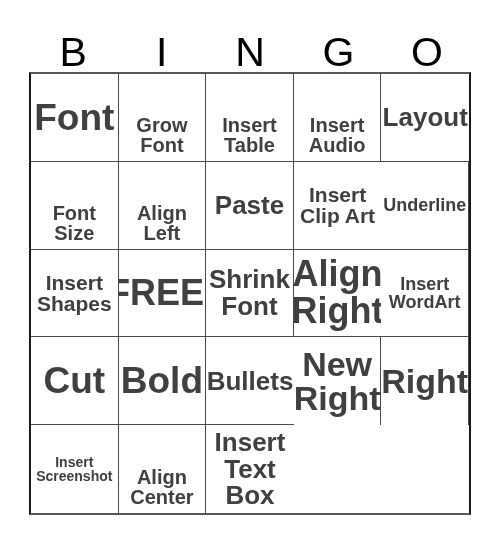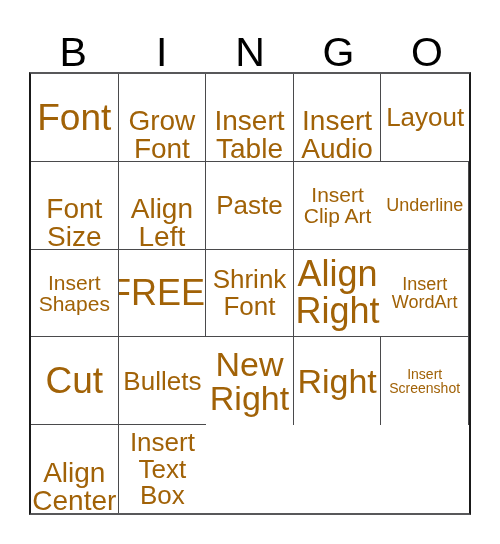--- a/index.html
+++ b/index.html
@@ -74,30 +74,30 @@
     padding: 1px 2px;
     overflow: hidden;
     background: #ffffff;
   }
   .cell.col-5 { border-right: none; }
   .cell.row-5 { border-bottom: none; }
 
   .cell-text {
     display: block;
     line-height: 1.02;
-    font-weight: 400;
+    font-weight: 700;
     white-space: pre-line;
-    color: #a16207;
+    color: #404040;
   }
 
   
   .fs-xxl  { font-size: 37px; }
   .fs-xl   { font-size: 34px; }
   .fs-l    { font-size: 36px; }
-  .fs-ml   { font-size: 28px; margin-top: 36px; }
+  .fs-ml   { font-size: 20px; margin-top: 36px; }
   .fs-m    { font-size: 26px; }
   .fs-sm   { font-size: 26px; }
   .fs-s    { font-size: 21px; }
   .fs-xs   { font-size: 18px; }
   .fs-xxs  { font-size: 14px; }
 </style>
 </head>
 <body>
 
 <div id="card">
@@ -166,20 +166,23 @@
 Right</span>
       </div>
 
     <div class="cell row-4 col-1">
         <span class="cell-text fs-xs">Insert
 WordArt</span>
       </div>
     <div class="cell row-4 col-2">
         <span class="cell-text fs-xxl">Cut</span>
       </div>
+    <div class="cell row-4 col-3">
+        <span class="cell-text fs-xxl">Bold</span>
+      </div>
     <div class="cell row-4 col-5">
         <span class="cell-text fs-sm">Bullets</span>
       </div>
 
     <div class="cell row-5 col-1">
         <span class="cell-text fs-xl">New
 Right</span>
       </div>
     <div class="cell row-5 col-2">
         <span class="cell-text fs-xl">Right</span>

